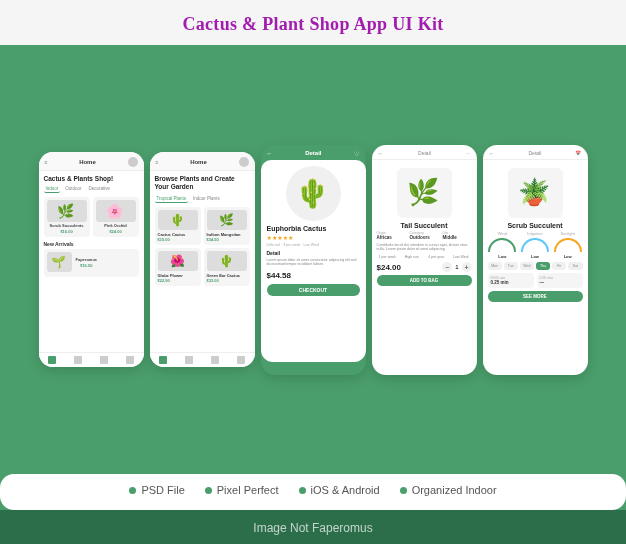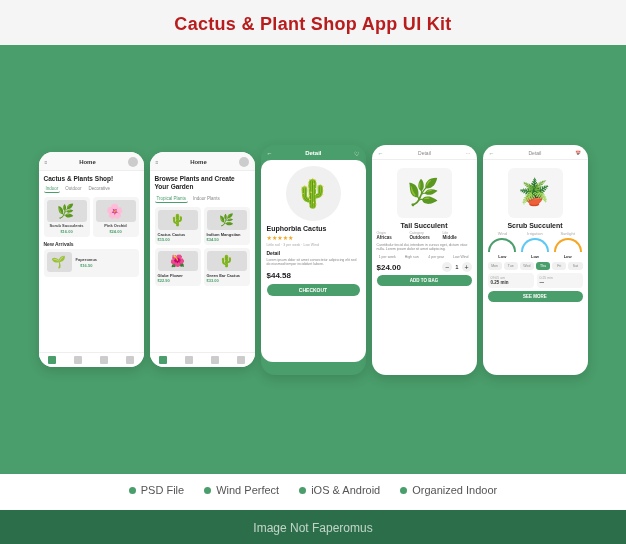--- a/index.html
+++ b/index.html
@@ -15,22 +15,23 @@
 
     .header-section {
       background: #f5f5f5;
       text-align: center;
       padding: 14px 10px 10px;
     }
 
     .main-title {
       font-size: 18px;
       font-weight: 600;
-      color: #b91c1c;
+      color: #a21caf;
       letter-spacing: 0.3px;
+      font-family: Liberation Serif, serif;
     }
 
     .phones-section {
       background: #4a9e6b;
       flex: 1;
       display: flex;
       align-items: center;
       justify-content: center;
       padding: 10px 8px;
       gap: 6px;
@@ -497,20 +498,21 @@
       font-size: 4.5px;
       font-weight: 600;
       text-align: center;
       width: 100%;
     }
 
     
     .bottom-strip {
       background: #fff;
       padding: 10px 15px 6px;
+      border-radius: 14px;
     }
 
     .features-row {
       display: flex;
       align-items: center;
       justify-content: center;
       gap: 20px;
       margin-bottom: 8px;
     }
 
@@ -780,21 +782,21 @@
 </div>
 
 <div class="bottom-strip">
   <div class="features-row">
     <div class="feature-item">
       <div class="feature-dot"></div>
       <span class="feature-label">PSD File</span>
     </div>
     <div class="feature-item">
       <div class="feature-dot"></div>
-      <span class="feature-label">Wind Perfect</span>
+      <span class="feature-label">Pixel Perfect</span>
     </div>
     <div class="feature-item">
       <div class="feature-dot"></div>
       <span class="feature-label">iOS &amp; Android</span>
     </div>
     <div class="feature-item">
       <div class="feature-dot"></div>
       <span class="feature-label">Organized Indoor</span>
     </div>
   </div>

